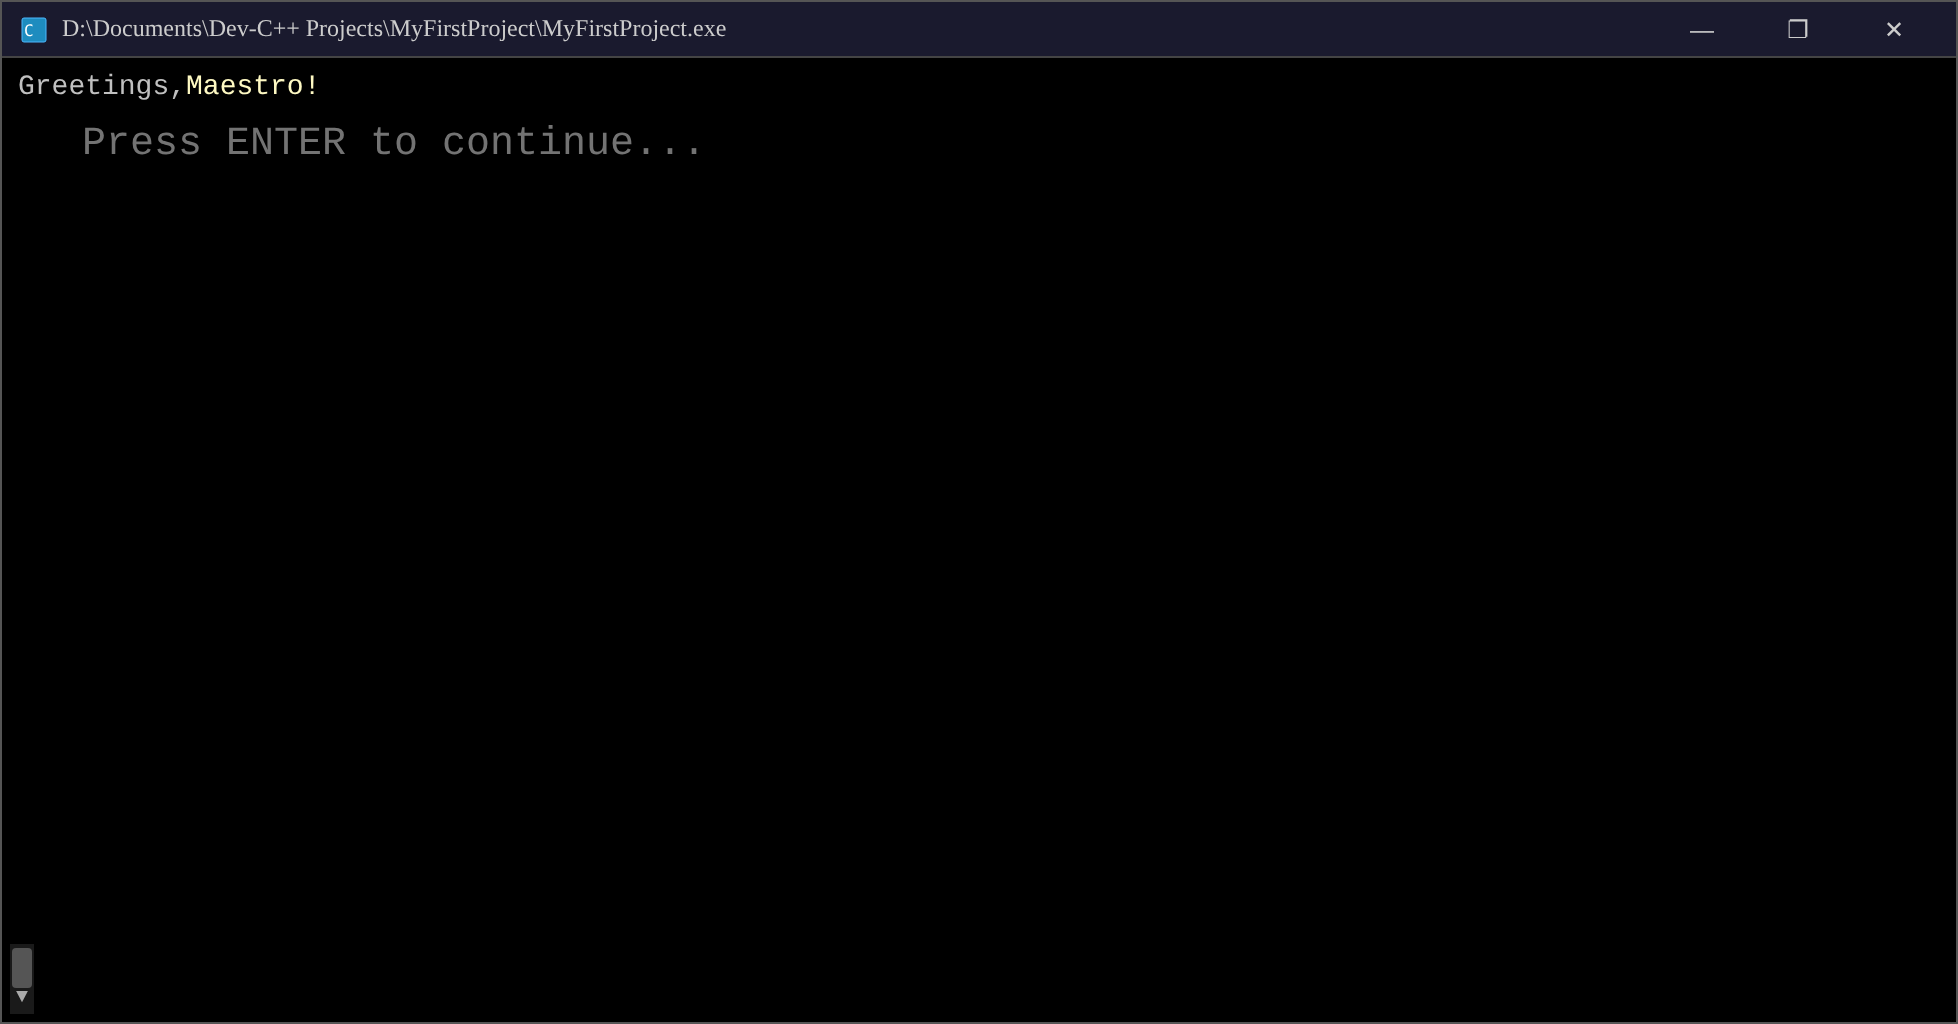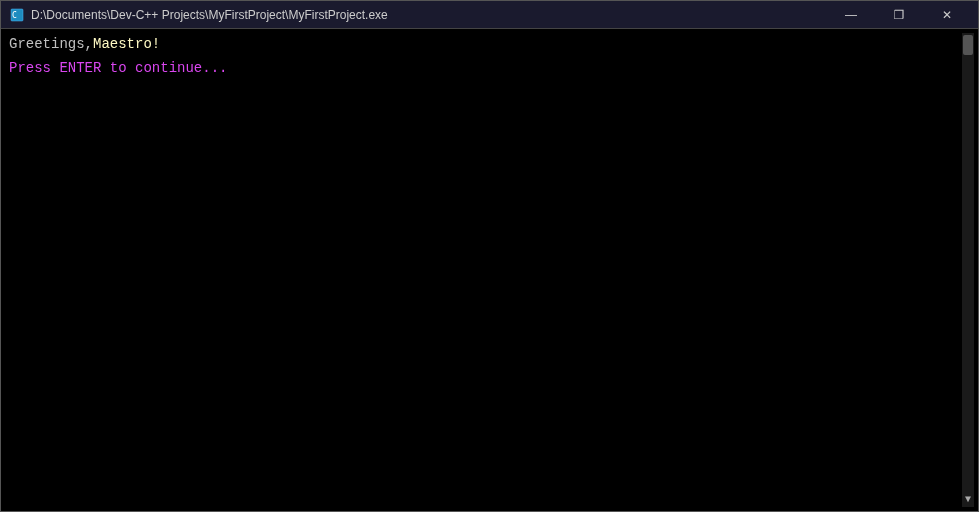--- a/index.html
+++ b/index.html
@@ -48,21 +48,21 @@
       align-items: center;
       justify-content: center;
     }
 
     .title-bar-icon svg {
       width: 14px;
       height: 14px;
     }
 
     .title-bar-text {
-      font-family: Liberation Sans, sans-serif;
+      font-family: Liberation Serif, serif;
       font-size: 12px;
       color: #ccc;
     }
 
     .title-bar-controls {
       display: flex;
       align-items: center;
       gap: 2px;
     }
 
@@ -78,21 +78,21 @@
       align-items: center;
       justify-content: center;
       font-family: 'Segoe UI', Arial, sans-serif;
     }
 
     .console-area {
       background: #000;
       flex: 1;
       padding: 4px 4px;
       display: flex;
-      flex-direction: row;
+      flex-direction: column;
       overflow: hidden;
     }
 
     .console-content {
       flex: 1;
       color: #c0c0c0;
       font-size: 14px;
       line-height: 1.4;
       padding: 2px 4px;
     }
@@ -105,22 +105,23 @@
 
     .text-white {
       color: #c0c0c0;
     }
 
     .text-cyan {
       color: #fef9c3;
     }
 
     .line-press {
-      color: #d946ef;
-      font-size: 14px;
+      color: #737373;
+      font-size: 20px;
+      margin-left: 32px;
     }
 
     .scrollbar {
       width: 12px;
       background: #1a1a1a;
       display: flex;
       flex-direction: column;
       align-items: center;
     }
 

